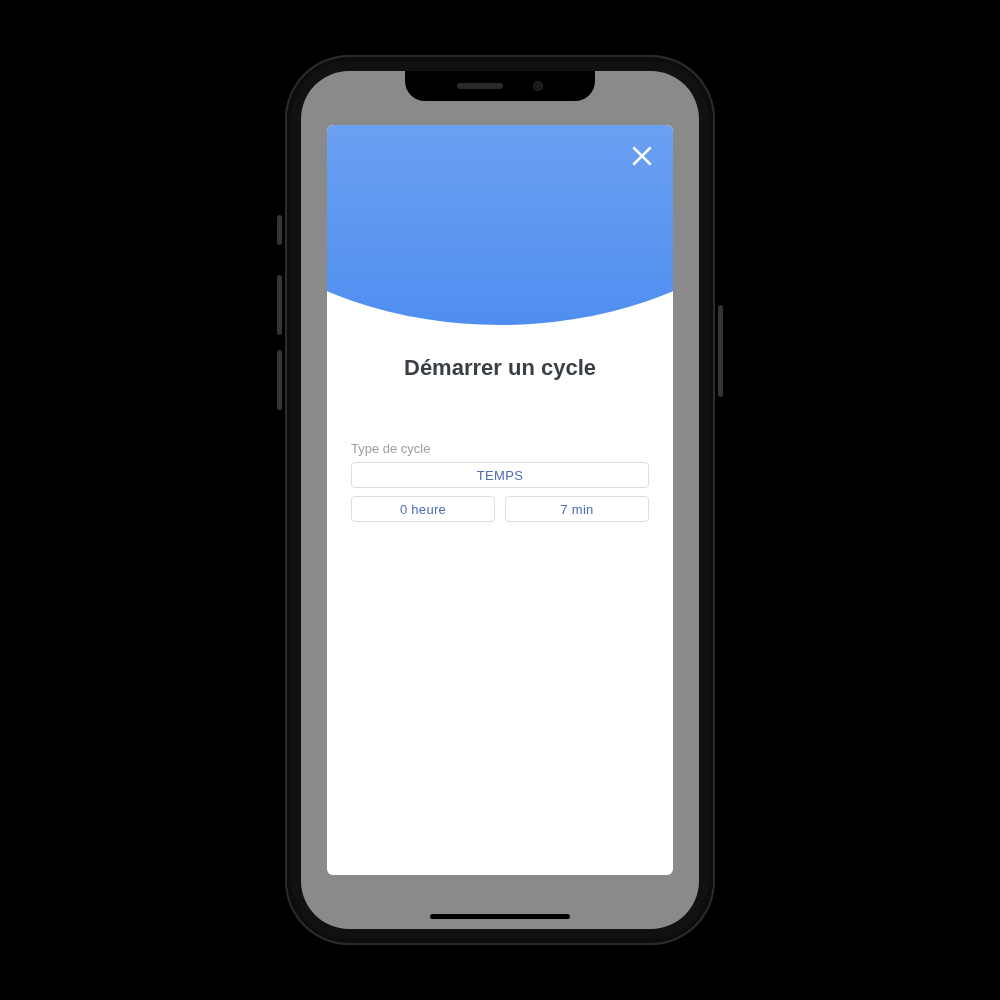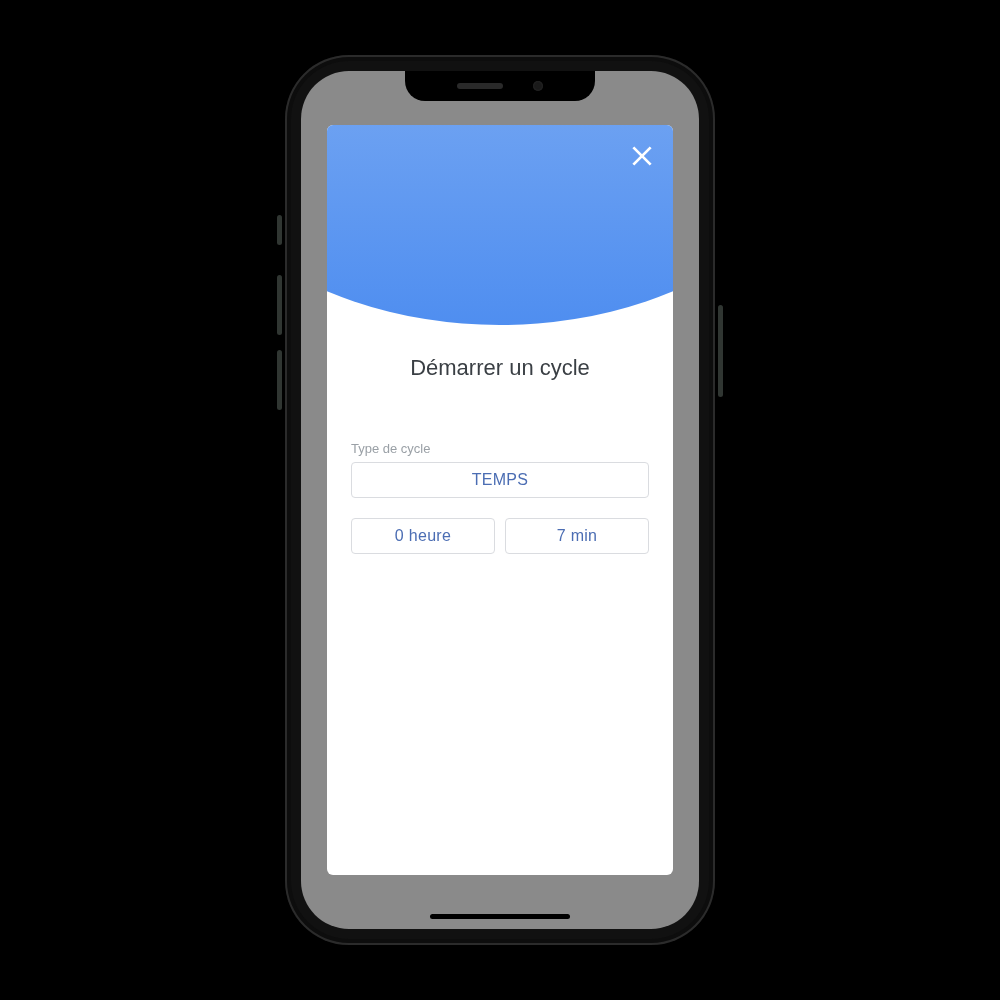--- a/index.html
+++ b/index.html
@@ -35,26 +35,26 @@
 
     
     .modal{position:absolute;top:54px;left:26px;right:26px;bottom:54px;background:var(--page-white);border-radius:6px;overflow:hidden;display:flex;flex-direction:column}
 
     .header-arc{position:relative;height:200px;flex:0 0 auto}
     .arc{position:absolute;left:-60%;right:-60%;top:-420px;height:620px;border-radius:50%;background:linear-gradient(to bottom,var(--accent-a),var(--accent-b))}
     .close-btn{position:absolute;top:14px;right:14px;width:34px;height:34px;display:flex;align-items:center;justify-content:center;cursor:pointer}
     .close-btn svg{width:26px;height:26px;stroke:#fff;stroke-width:2.5}
 
     .content{flex:1;padding:0 24px;display:flex;flex-direction:column}
-    .title{font-size:22px;color:var(--title);text-align:center;margin-top:30px;margin-bottom:60px;font-weight:400}
+    .title{font-size:22px;color:var(--title);text-align:center;margin-top:30px;margin-bottom:60px;font-weight:700}
 
-    .field-group{margin-bottom:20px}
+    .field-group{margin-bottom:8px}
     .field-label{font-size:13px;color:var(--label-grey);margin-bottom:6px}
     .field-row{display:flex;gap:10px}
-    .field{flex:1;border:1px solid var(--field-border);border-radius:4px;height:36px;display:flex;align-items:center;justify-content:center;font-size:16px;color:var(--field-text);letter-spacing:.3px;cursor:pointer;text-align:center}
+    .field{flex:1;border:1px solid var(--field-border);border-radius:4px;height:26px;display:flex;align-items:center;justify-content:center;font-size:13px;color:var(--field-text);letter-spacing:.3px;cursor:pointer;text-align:center}
 
     .footer{flex:0 0 auto;padding:0 24px 26px}
     .start-btn{width:100%;height:40px;background:linear-gradient(to right,#3f7fe6,#6aa2f2);color:#fff;display:flex;align-items:center;justify-content:center;font-size:14px;letter-spacing:2px;border-radius:3px;cursor:pointer}
   </style>
 </head>
 <body>
 
 <div class="device">
   <span class="side mute"></span>
   <span class="side vol-up"></span>

